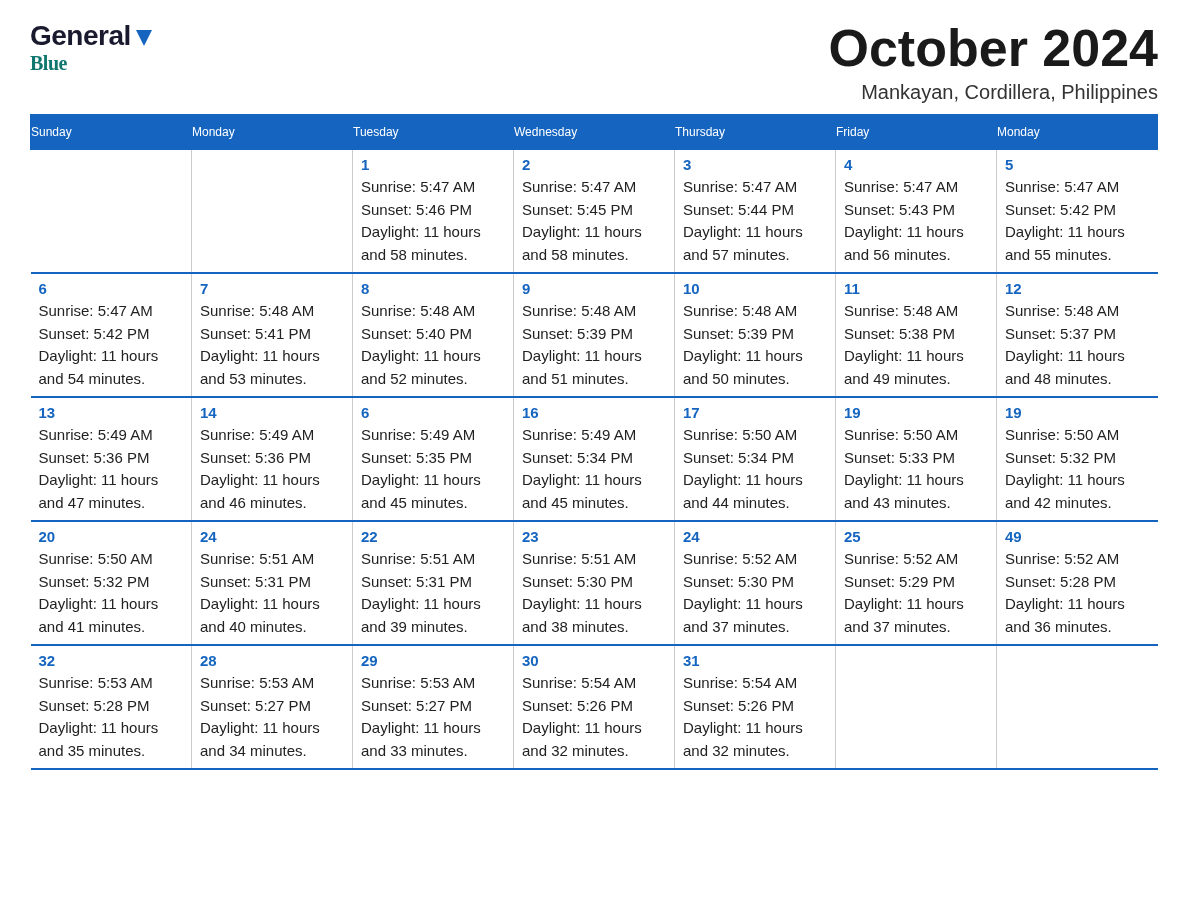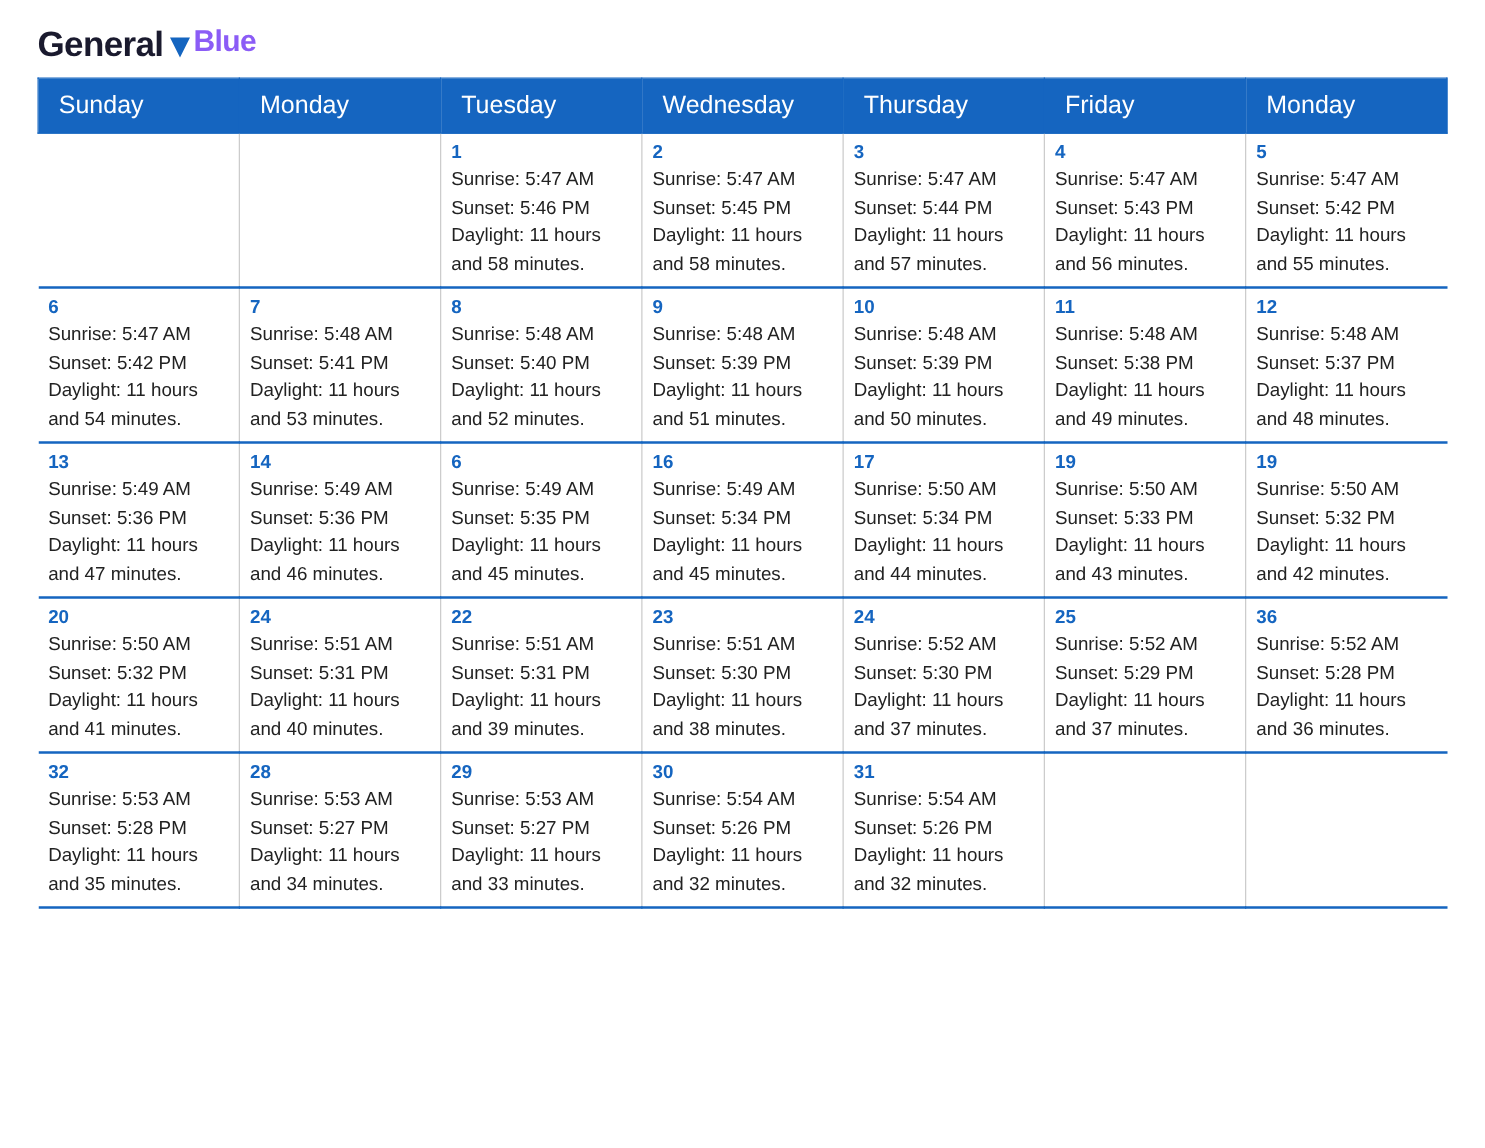--- a/index.html
+++ b/index.html
@@ -11,36 +11,37 @@
       padding: 20px 30px;
     }
     .header {
       display: flex;
       justify-content: space-between;
       align-items: flex-start;
       margin-bottom: 10px;
     }
     .logo {
       display: flex;
-      flex-direction: row;
+      flex-direction: column;
       align-items: flex-start;
     }
     .logo-general {
       font-size: 28px;
       font-weight: bold;
       color: #1a1a2e;
       letter-spacing: -0.5px;
     }
     .logo-blue {
-      font-size: 24px;
+      font-size: 20px;
       font-weight: bold;
-      color: #8b5cf6;
+      color: #0f766e;
       letter-spacing: -0.5px;
       display: flex;
       align-items: center;
+      font-family: Liberation Serif, serif;
     }
     .logo-line {
       display: flex;
       align-items: center;
     }
     .title-block {
       text-align: right;
     }
     .month-title {
       font-size: 52px;
@@ -56,22 +57,22 @@
     table {
       width: 100%;
       border-collapse: collapse;
       margin-top: 10px;
     }
     thead tr {
       background-color: #1565C0;
       color: #fff;
     }
     thead th {
-      padding: 10px 16px;
-      font-size: 20px;
+      padding: 10px 0;
+      font-size: 12px;
       font-weight: normal;
       text-align: left;
       border: 1px solid #1565C0;
     }
     tbody tr {
       border-bottom: 2px solid #1565C0;
     }
     tbody td {
       padding: 6px 8px;
       vertical-align: top;
@@ -107,20 +108,24 @@
 <div class="header">
   <div class="logo">
     <div class="logo-line">
       <span class="logo-general">General</span>
       <svg width="22" height="22" viewBox="0 0 22 22" style="margin-left:2px;margin-top:2px;">
         <polygon points="3,4 19,4 11,20" fill="#1565C0"></polygon>
       </svg>
     </div>
     <span class="logo-blue">Blue</span>
   </div>
+  <div class="title-block">
+    <div class="month-title">October 2024</div>
+    <div class="location">Mankayan, Cordillera, Philippines</div>
+  </div>
 </div>
 
 <table>
   <thead>
     <tr>
     <th>Sunday</th>
         <th>Monday</th>
         <th>Tuesday</th>
         <th>Wednesday</th>
         <th>Thursday</th>
@@ -307,21 +312,21 @@
 and 37 minutes.</div>
         </td>
         <td>
           <span class="day-number">25</span>
           <div class="day-info" style="white-space: pre-line;">Sunrise: 5:52 AM
 Sunset: 5:29 PM
 Daylight: 11 hours
 and 37 minutes.</div>
         </td>
         <td>
-          <span class="day-number">36</span>
+          <span class="day-number">49</span>
           <div class="day-info" style="white-space: pre-line;">Sunrise: 5:52 AM
 Sunset: 5:28 PM
 Daylight: 11 hours
 and 36 minutes.</div>
         </td>
       </tr>
       <tr>
         <td>
           <span class="day-number">32</span>
           <div class="day-info" style="white-space: pre-line;">Sunrise: 5:53 AM

